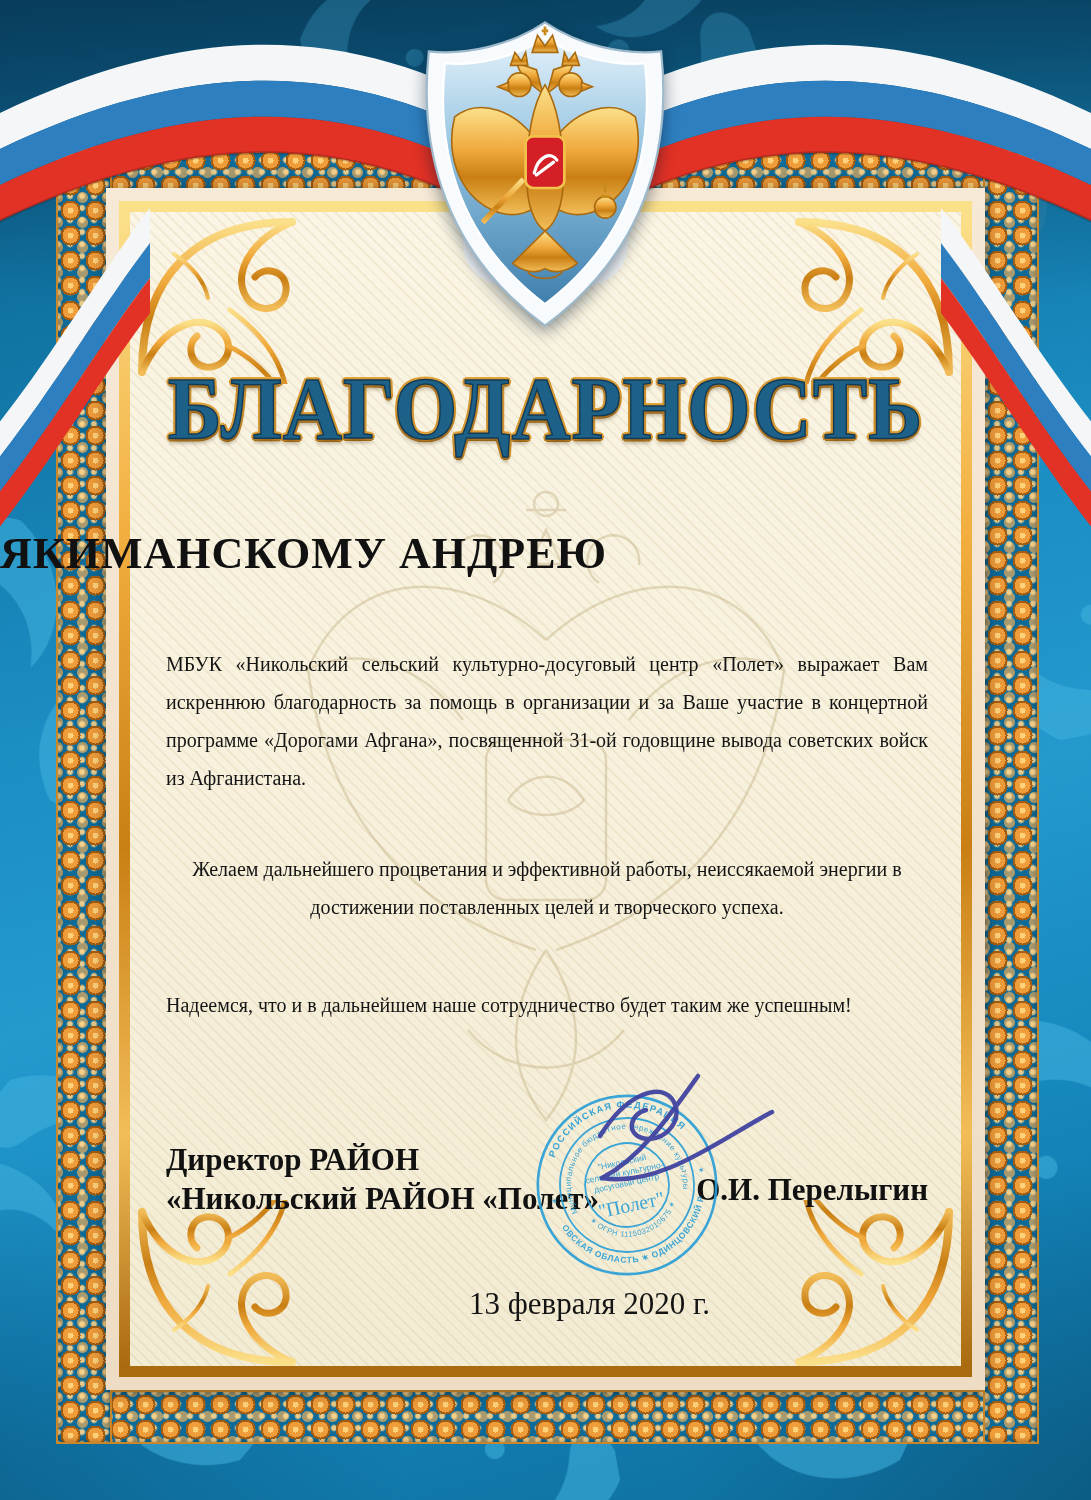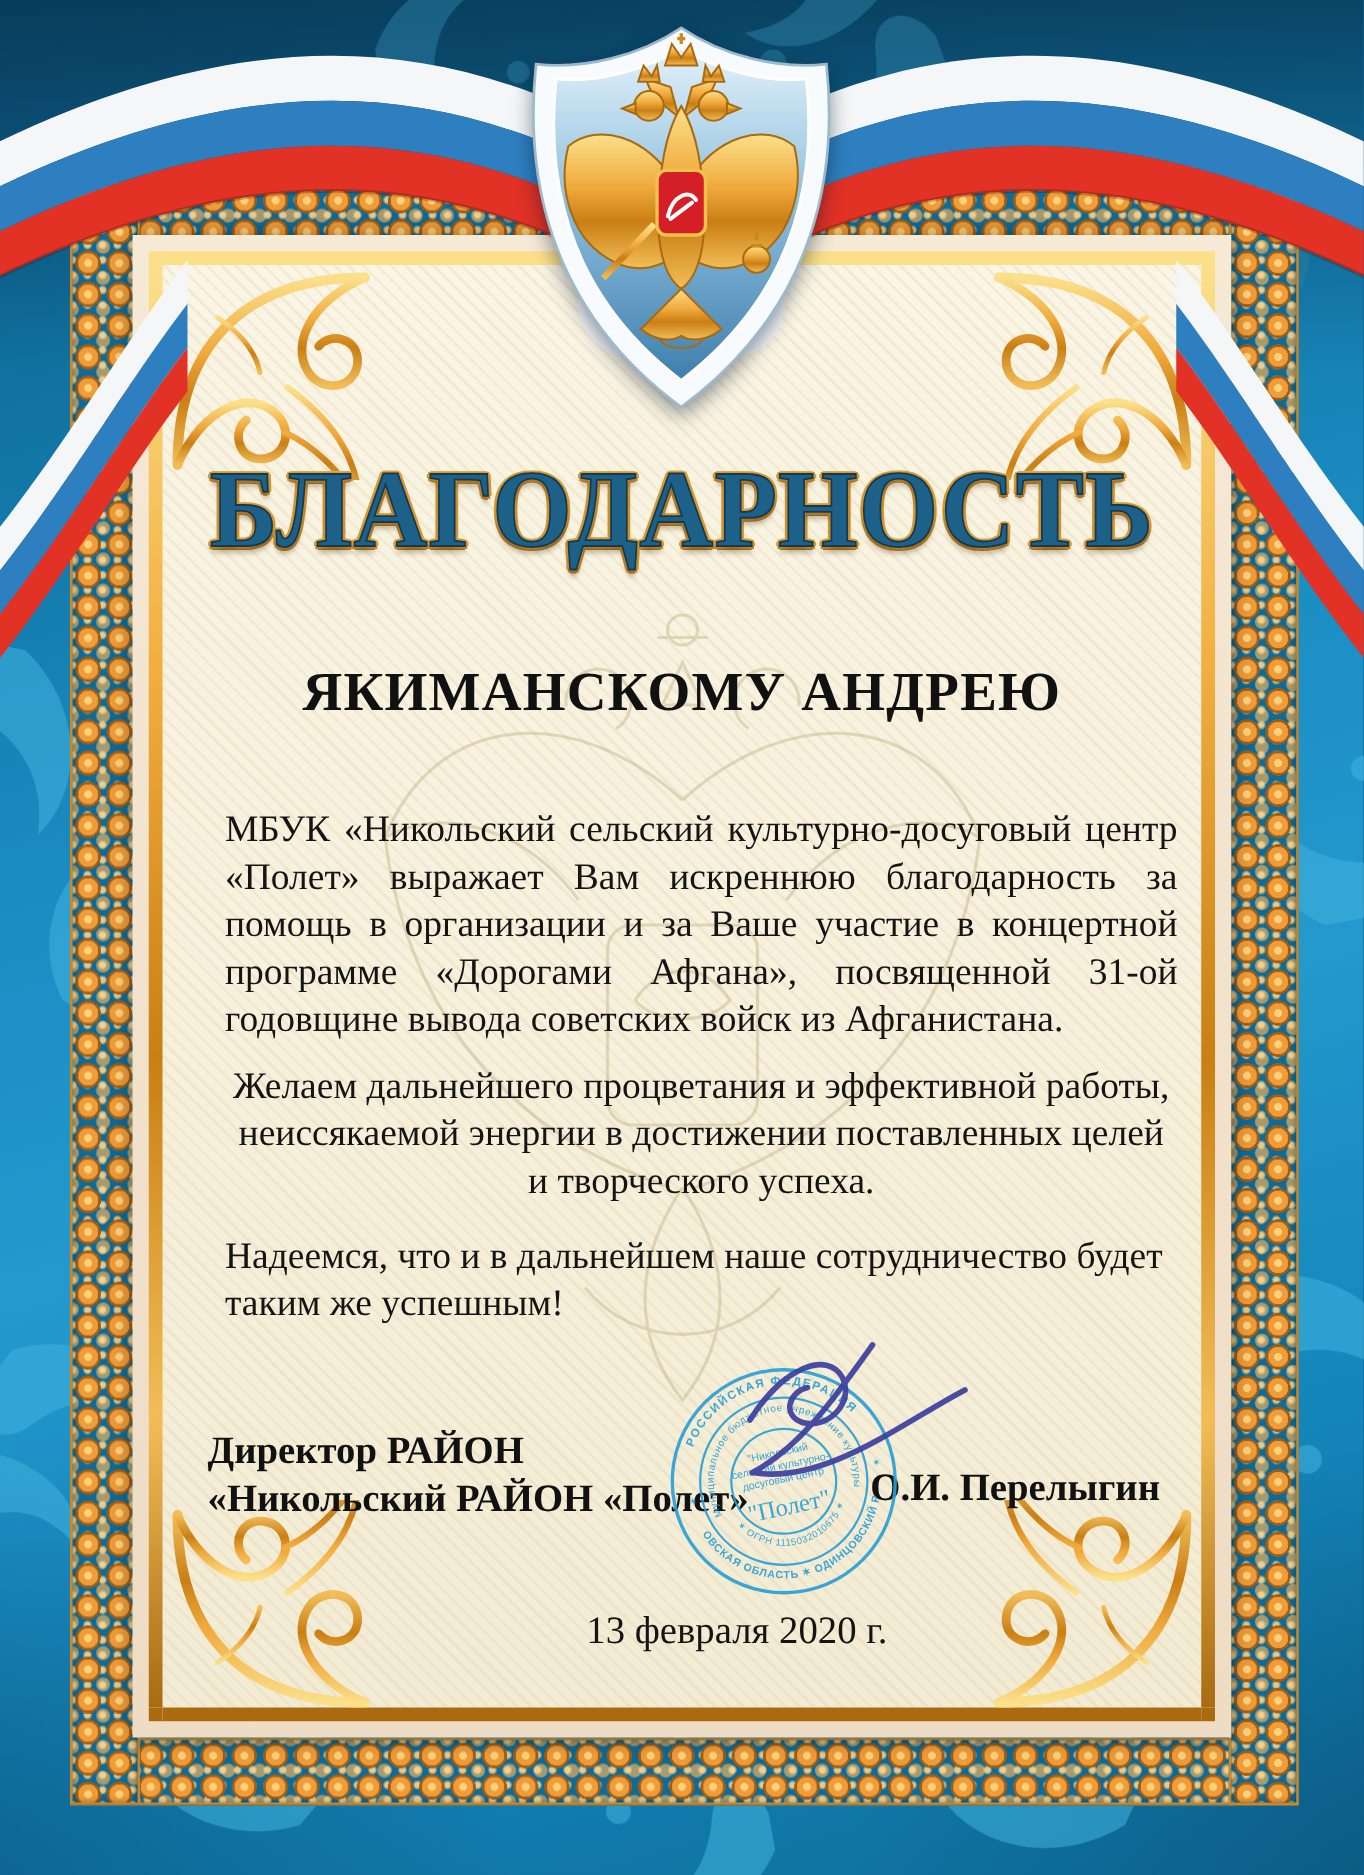--- a/index.html
+++ b/index.html
@@ -47,23 +47,23 @@
   
   .content{position:absolute;inset:0;z-index:7;color:#161616;}
   .title{position:absolute;left:0;top:358px;width:1091px;text-align:center;
         font-size:88px;font-weight:bold;letter-spacing:1px;color:#1e6188;
         transform:scaleX(.93);
         -webkit-text-stroke:1.5px #123a55;
         text-shadow:
           0 5px 4px rgba(60,40,10,.30),
           -2px -2px 0 #d99a33, 2px -2px 0 #d99a33, -2px 2px 0 #c9882a, 2px 2px 0 #c9882a,
           0 -3px 0 #e3a93f, 0 3px 0 #b67714, -3px 0 0 #d99a33, 3px 0 0 #d99a33;}
-  .recipient{position:absolute;left:0;top:528px;width:1091px;text-align:center;
+  .recipient{position:absolute;left:0;top:528px;width:1091px;text-align:left;
         font-size:44px;font-weight:bold;letter-spacing:1px;color:#111;}
-  .para{position:absolute;left:180px;width:762px;font-size:30px;line-height:38px;color:#141414;}
+  .para{position:absolute;left:166px;width:762px;font-size:20px;line-height:38px;color:#141414;}
   .p1{top:645px;text-align:justify;}
   .p2{top:850px;text-align:center;}
   .p3{top:986px;text-align:left;}
   .sig-left{position:absolute;left:166px;top:1140px;font-size:31px;font-weight:bold;line-height:39px;color:#111;}
   .sig-name{position:absolute;left:666px;top:1172px;width:262px;text-align:right;font-size:31px;font-weight:bold;color:#111;font-family:Liberation Serif, serif;}
   .date{position:absolute;left:0;top:1286px;width:1091px;text-align:center;font-size:31px;color:#141414;padding-left:44px;}
   .stamp{position:absolute;left:520px;top:1078px;width:214px;height:214px;z-index:8;transform:rotate(-12deg);opacity:.92;}
   .stamp text{font-family:"Liberation Sans", sans-serif;}
   .stamp .serif{font-family:"Liberation Serif", serif;}
   .autograph{position:absolute;left:540px;top:1062px;width:250px;height:150px;z-index:9;}

